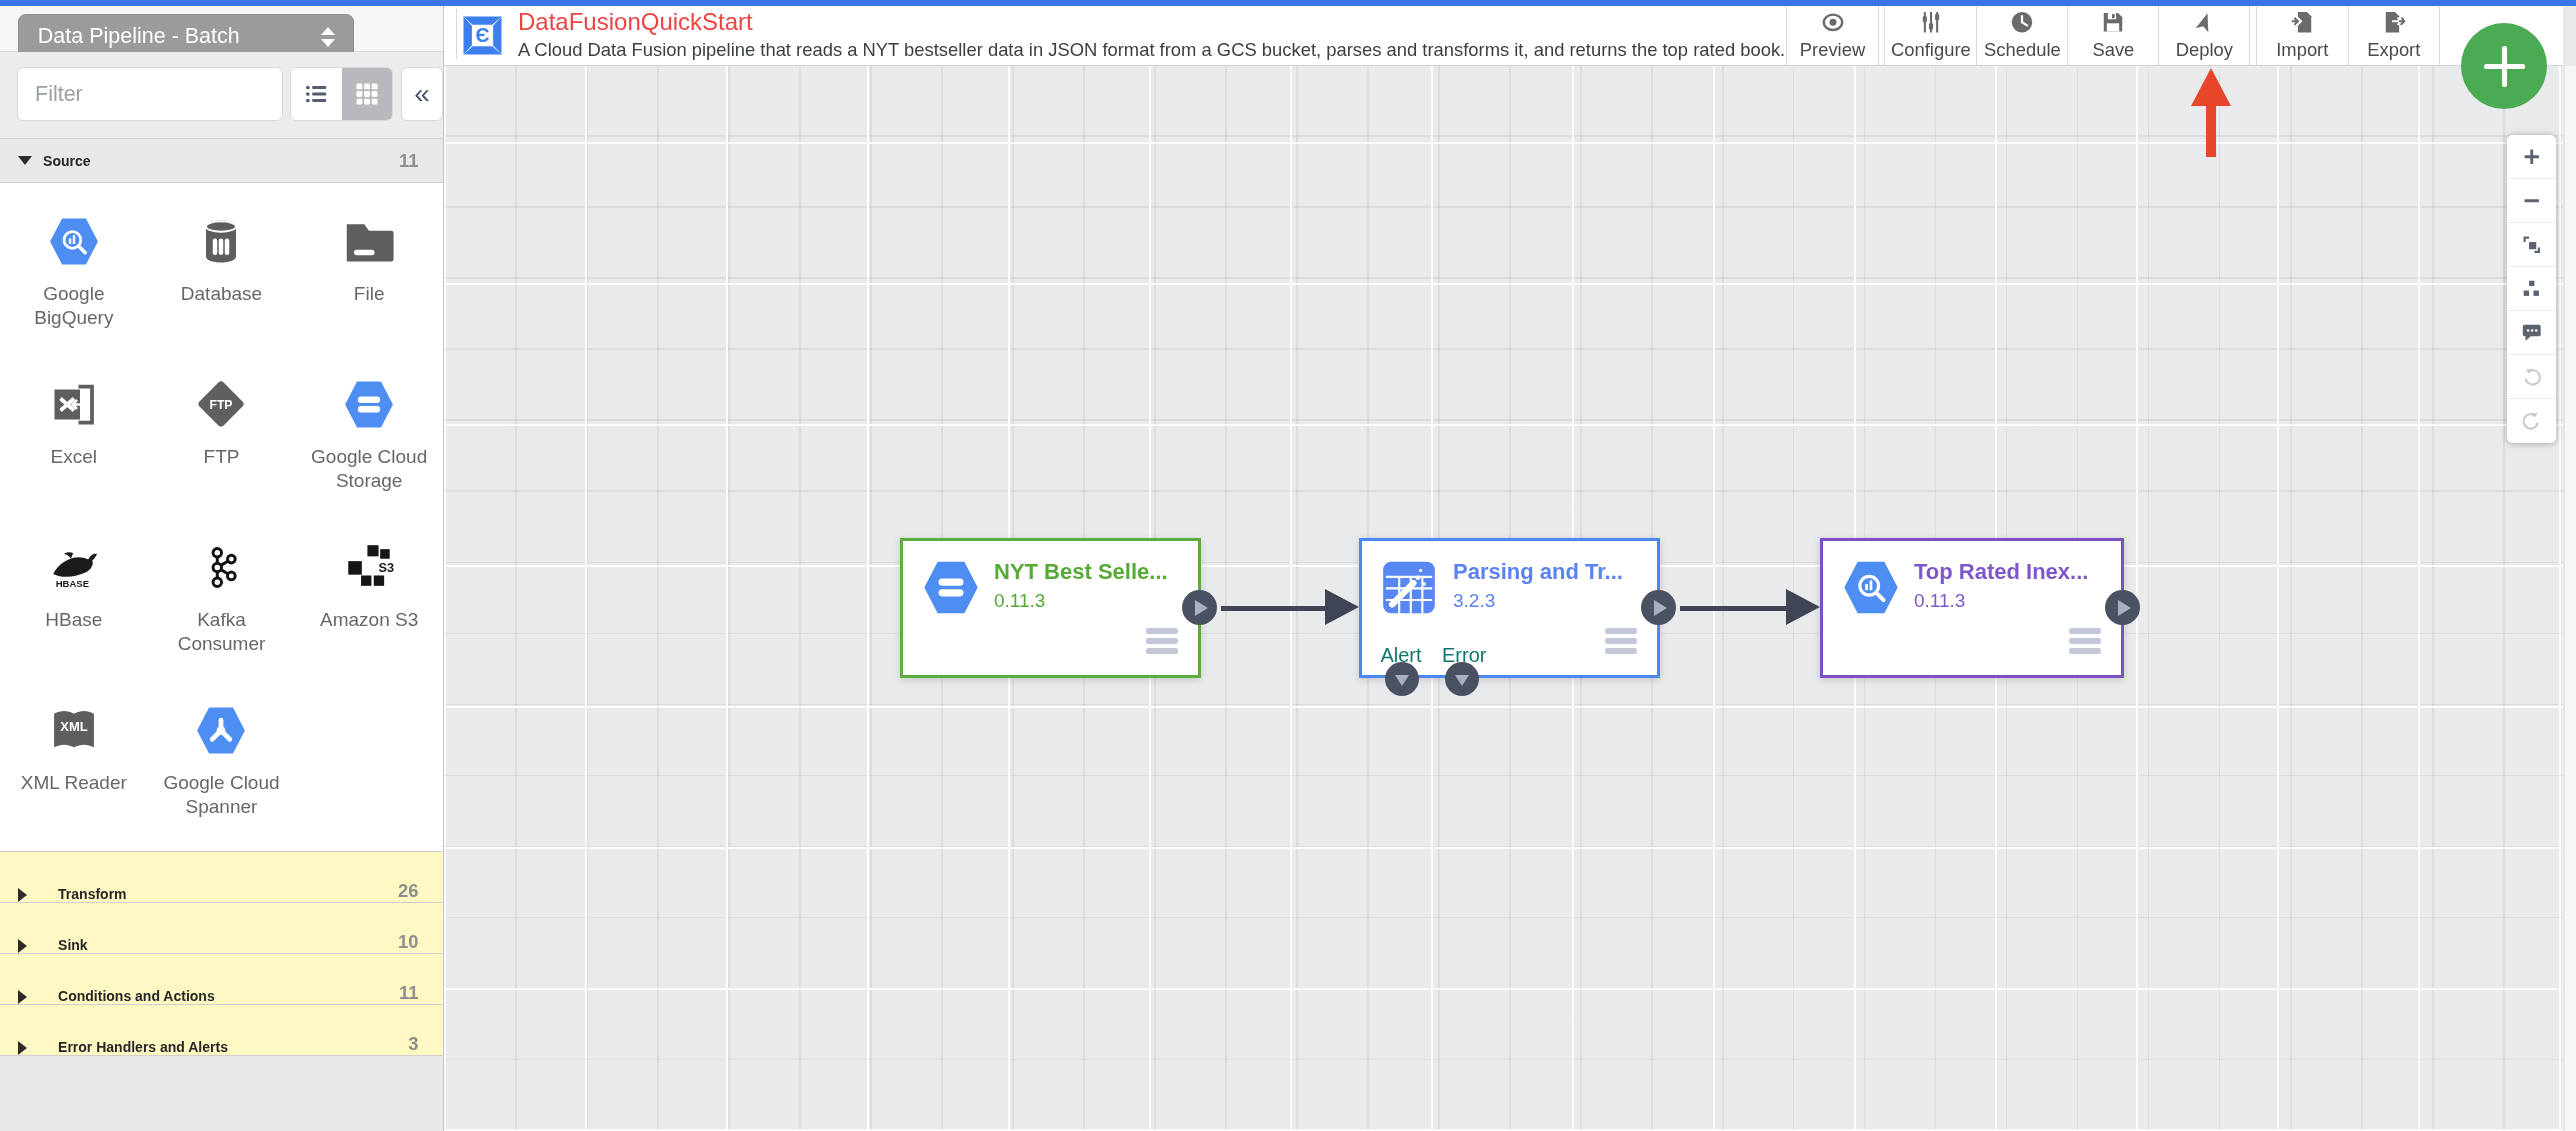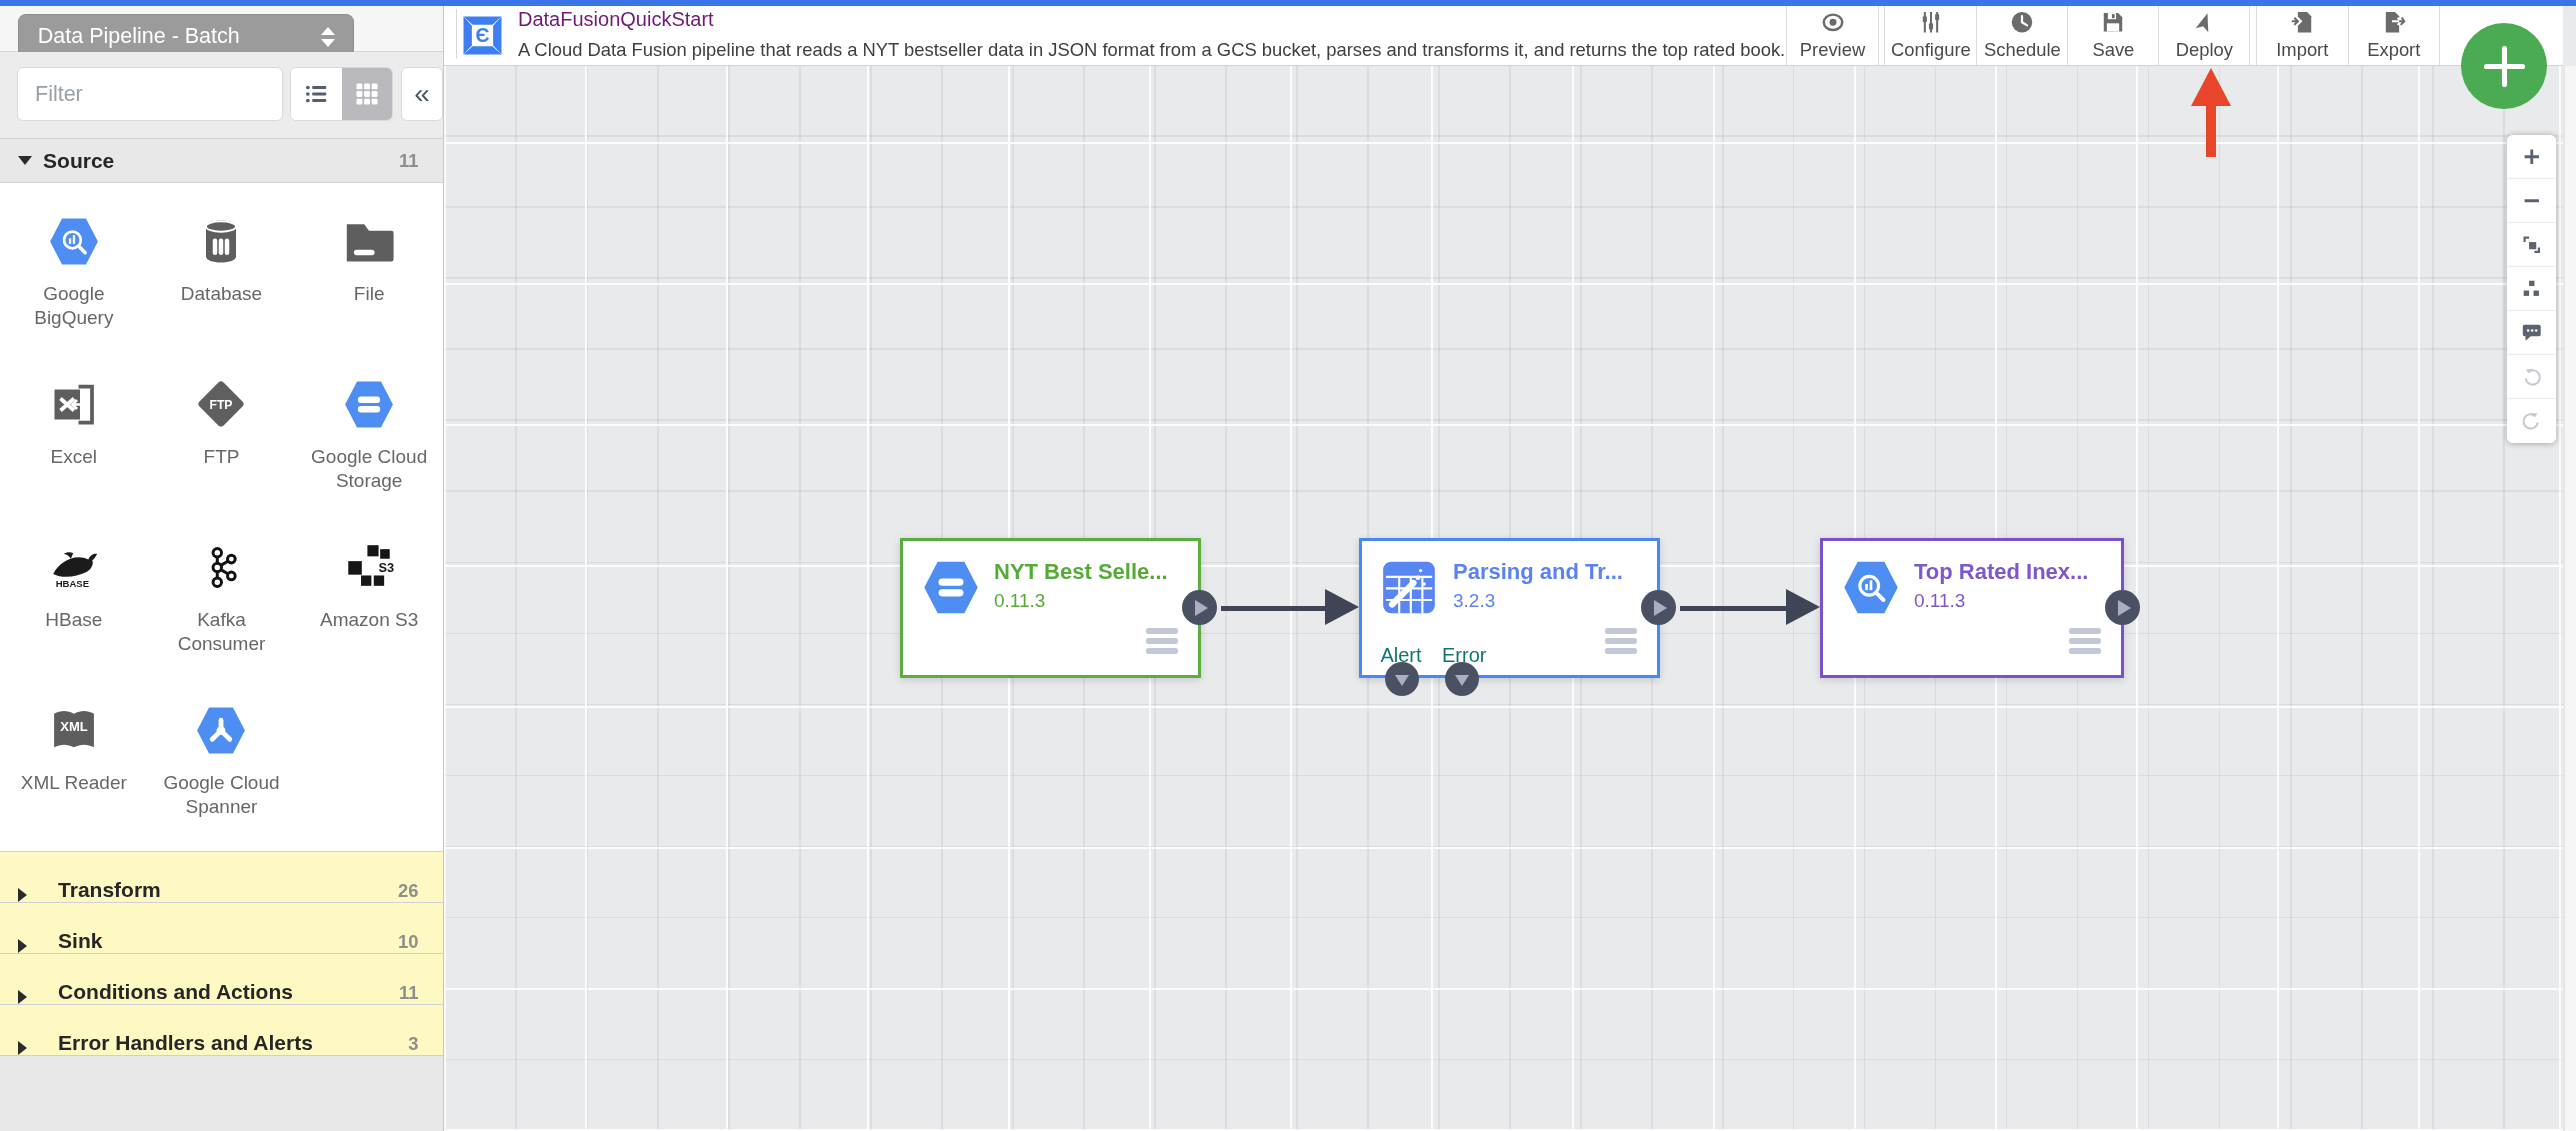--- a/index.html
+++ b/index.html
@@ -20,38 +20,38 @@
 
   .filter-row { height:86px; background:#ececec; position:relative; }
   .filter-input { position:absolute; left:17px; top:15.4px; width:266px; height:54px; background:#fff; border:0.8px solid #d9d9d9; border-radius:6.1px; font-size:21.5px; color:#444; padding:0 17px; font-family:"Liberation Sans", sans-serif; }
   .filter-input::placeholder { color:#9aa0a6; }
   .toggle-group { position:absolute; left:290px; top:15.4px; width:103px; height:54px; border:0.8px solid #d9d9d9; border-radius:6.1px; overflow:hidden; display:flex; background:#fff; }
   .toggle-btn { flex:1; display:flex; align-items:center; justify-content:center; background:#fff; border:none; cursor:pointer; }
   .toggle-btn.active { background:#b9b9bd; }
   .collapse-btn { position:absolute; left:401px; top:15.4px; width:42px; height:54px; background:#fff; border:0.8px solid #d9d9d9; border-radius:6.1px; font-size:28px; color:#4c5568; display:flex; align-items:center; justify-content:center; cursor:pointer; }
 
   .section-header { height:45px; background:#e8e8e8; border-top:0.8px solid #d2d2d2; border-bottom:0.8px solid #d2d2d2; display:flex; align-items:center; padding:0 18.4px; cursor:pointer; }
-  .sec-label { font-size:21px; font-weight:bold; color:#262626; margin-left:10.7px; }
+  .sec-label { font-size:14px; font-weight:bold; color:#262626; margin-left:10.7px; }
   .sec-count { margin-left:auto; color:#8e8e8e; font-size:18.4px; font-weight:bold; padding-right:6.1px; }
   .caret-d { width:0; height:0; border-left:7px solid transparent; border-right:7px solid transparent; border-top:9.2px solid #2b2b2b; }
   .caret-r { width:0; height:0; border-top:7px solid transparent; border-bottom:7px solid transparent; border-left:9.2px solid #2b2b2b; }
 
   .plugin-grid { height:668px; background:#fff; display:grid; grid-template-columns:repeat(3,1fr); grid-auto-rows:163px; padding-top:18.4px; }
   .plugin { display:flex; flex-direction:column; align-items:center; padding-top:10.7px; cursor:pointer; }
   .picon { height:58px; display:flex; align-items:center; justify-content:center; margin-bottom:12.3px; }
   .plabel { font-size:19px; color:#676767; text-align:center; line-height:1.25; max-width:135px; }
 
   .sec-row { height:51px; background:#fef9c3; border-bottom:0.8px solid #d0d0d0; display:flex; align-items:flex-end; padding:0 18.4px; cursor:pointer;gap:20px; }
   .sec-rows { border-top:0.8px solid #d0d0d0; }
 
   
   .header { position:absolute; left:444px; top:6.1px; width:2119px; height:60px; background:#fff; border-bottom:0.8px solid #d2d2d2; z-index:4; }
   .header::before { content:""; position:absolute; left:11.5px; top:3.1px; bottom:6.1px; width:0.8px; background:#d8d8d8; }
   .logo { position:absolute; left:18.4px; top:9.2px; }
-  .h-title { position:absolute; left:74px; top:2.3px; font-size:20px; color:#701a75; white-space:nowrap; }
+  .h-title { position:absolute; left:74px; top:2.3px; font-size:24px; color:#ef4444; white-space:nowrap; }
   .h-desc { position:absolute; left:74px; top:33px; font-size:18.4px; color:#3c4043; white-space:nowrap; }
   .toolbar { position:absolute; left:1342px; top:0; height:59px; display:flex; align-items:stretch; }
   .tgroup { display:flex; border-left:0.8px solid #dcdcdc; border-right:0.8px solid #dcdcdc; }
   .tgroup + .tgroup { margin-left:5.4px; }
   .tbtn { width:91px; display:flex; flex-direction:column; align-items:center; justify-content:center; gap:3.8px; background:#fff; border:none; cursor:pointer; }
   .tbtn + .tbtn { border-left:0.8px solid #dcdcdc; }
   .tbtn .tlabel { font-size:18.4px; color:#4a4a4a; }
   .tbtn svg { display:block; }
 
   

